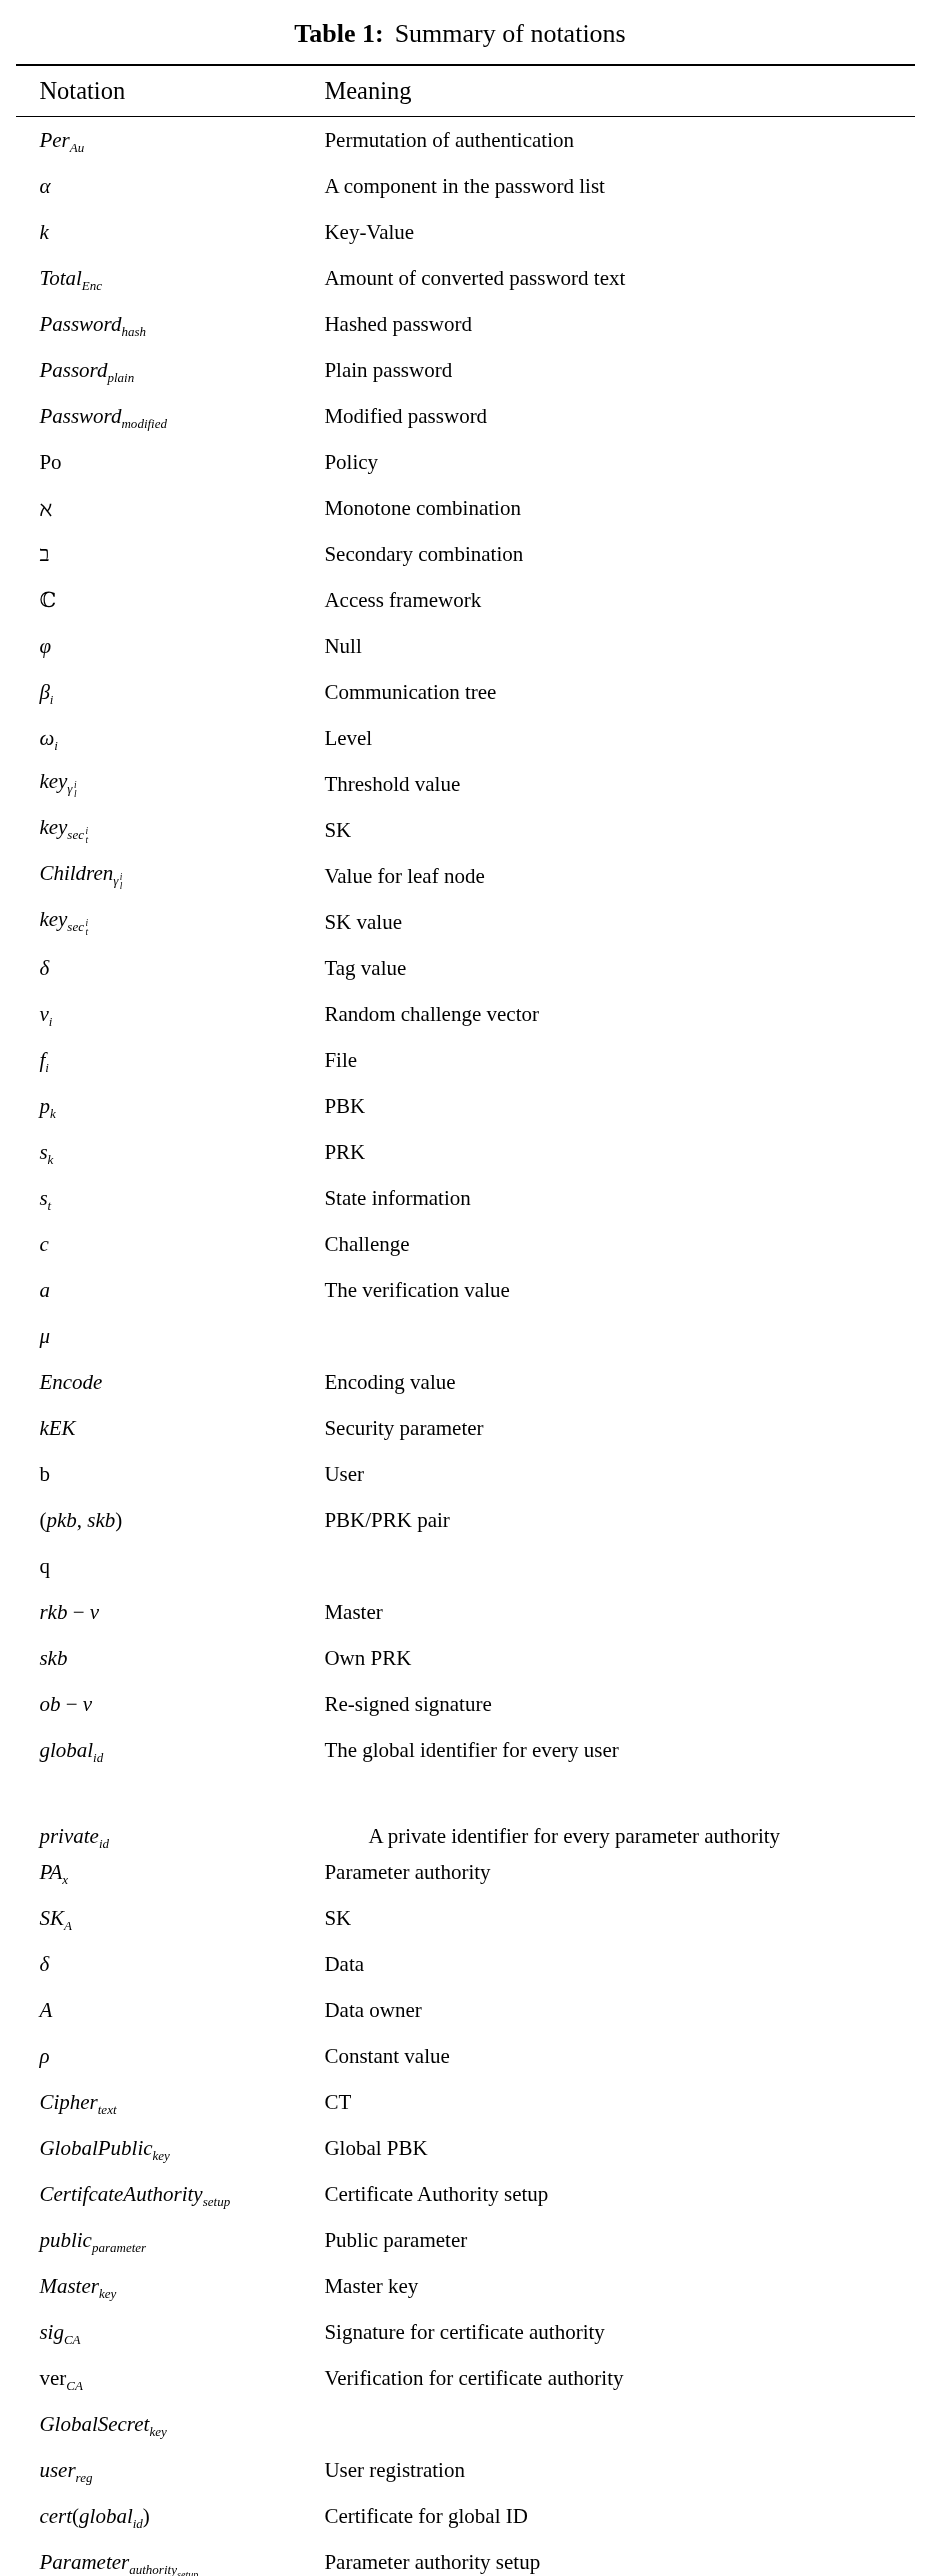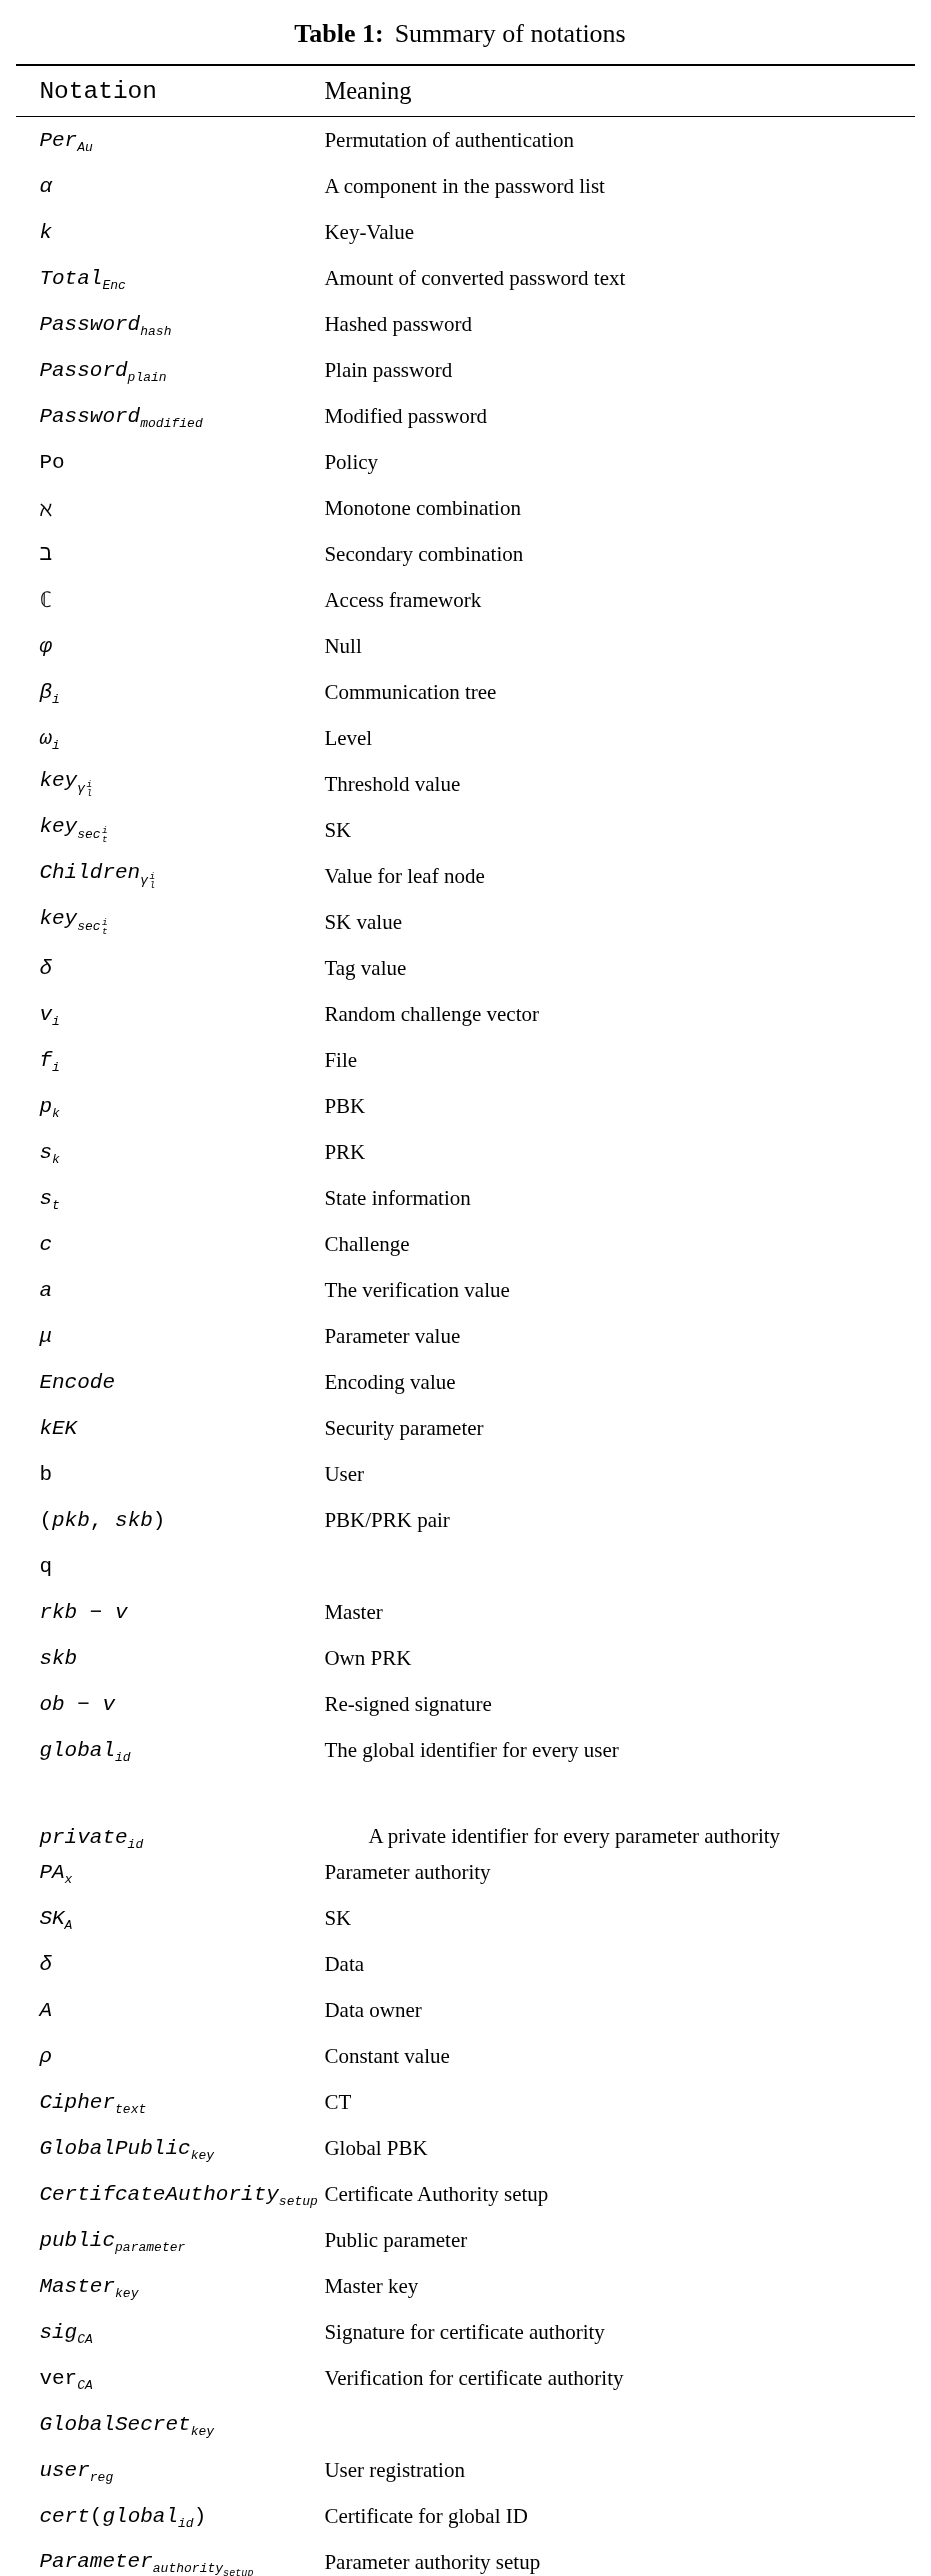--- a/index.html
+++ b/index.html
@@ -41,21 +41,20 @@
     align-items: center;
     min-height: 46px;
     font-size: 21px;
   }
   .row.tall { min-height: 76px; align-items: flex-end; }
   .ncol {
     width: 308px;
     padding-left: 23px;
     box-sizing: border-box;
     flex-shrink: 0;
-    font-family: Liberation Mono, monospace;
   }
   .mcol {
     flex: 1;
     padding-right: 8.2px;
     line-height: 1.25;
   }
   .mcol.wrap { max-width: 525px; margin-left: 44px; }
   .bottom-rule {
     height: 4.8px;
     border-top: 1.4px solid #000;
@@ -193,21 +192,20 @@
         <div class="row">
           <span class="ncol notation"><i>c</i></span>
           <span class="mcol">Challenge</span>
         </div>
         <div class="row">
           <span class="ncol notation"><i>a</i></span>
           <span class="mcol">The verification value</span>
         </div>
         <div class="row">
           <span class="ncol notation"><i>μ</i></span>
-          <span class="mcol">Parameter value</span>
         </div>
         <div class="row">
           <span class="ncol notation"><i>Encode</i></span>
           <span class="mcol">Encoding value</span>
         </div>
         <div class="row">
           <span class="ncol notation"><i>kEK</i></span>
           <span class="mcol">Security parameter</span>
         </div>
         <div class="row">

